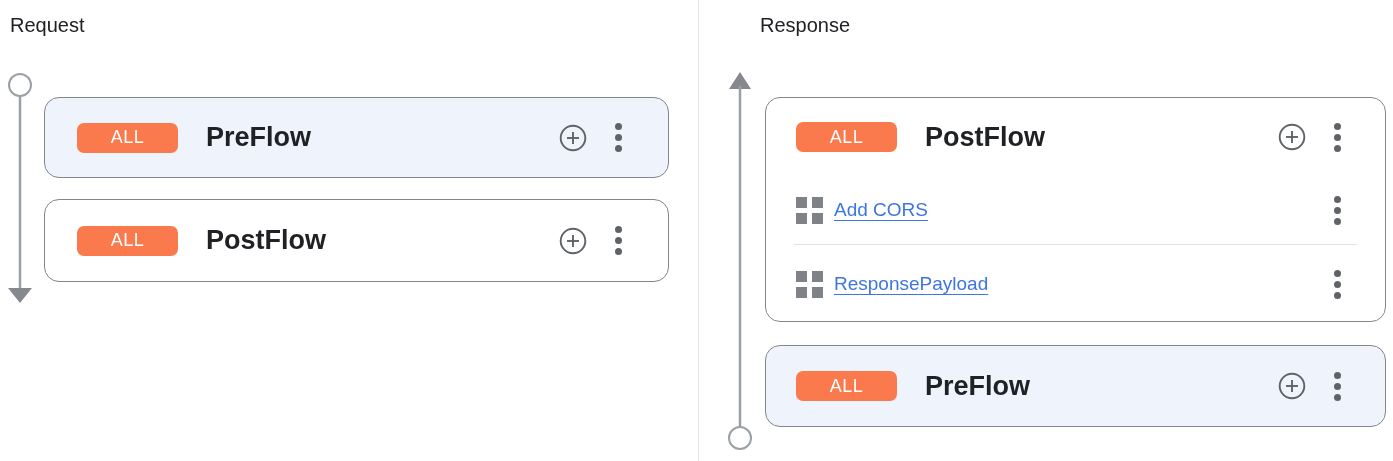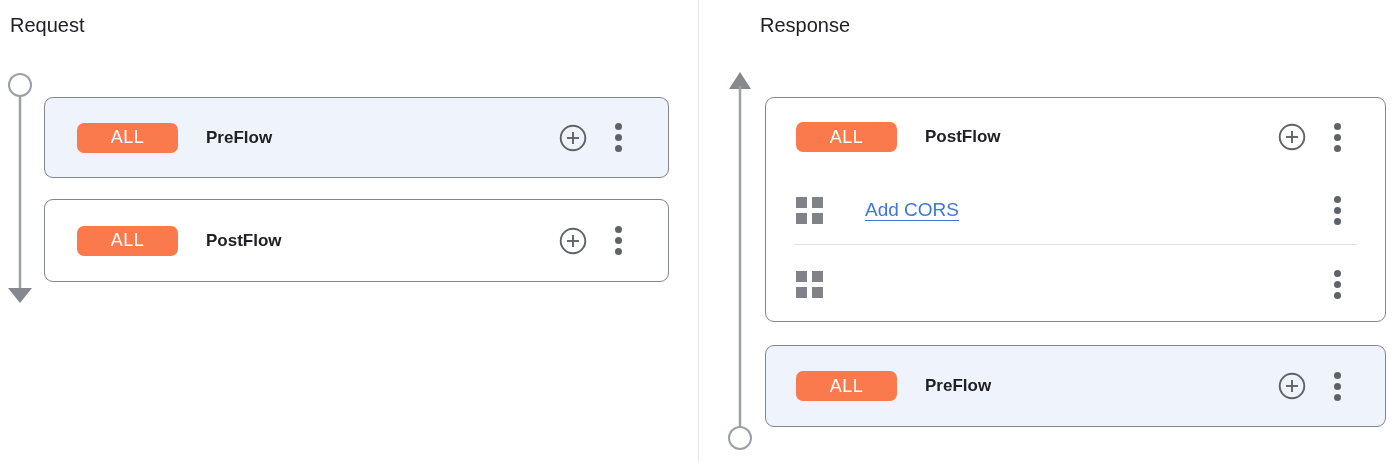--- a/index.html
+++ b/index.html
@@ -10,48 +10,48 @@
   .panel-divider { position:absolute; left:698px; top:0; width:1px; height:461px; background:#e3e5e8; }
 
   .panel-title { position:absolute; font-size:20px; font-weight:400; color:#202124; }
   .request-title  { left:10px;  top:14px; }
   .response-title { left:728px; top:14px;margin-left:32px; }
 
   .timeline { position:absolute; }
   .tl-left  { left:4px;   top:70px; }
   .tl-right { left:724px; top:70px; }
 
-  .card { position:absolute; background:#ffffff; border:1px solid #80868b; border-radius:9px; }
+  .card { position:absolute; background:#ffffff; border:1px solid #80868b; border-radius:15px; }
   .card.selected { background:#eef3fc; }
   #req-preflow   { left:44px;  top:97px;  width:625px; height:81px; }
   #req-postflow  { left:44px;  top:199px; width:625px; height:83px; }
   #resp-postflow { left:765px; top:97px;  width:621px; height:225px; }
   #resp-preflow  { left:765px; top:345px; width:621px; height:82px; }
 
   .flow-row { display:flex; align-items:center; height:100%; padding:0 46px 0 32px; }
   .resp-head { display:flex; align-items:center; height:78px; padding:0 44px 0 30px; }
   .policy-row { display:flex; align-items:center; padding:0 44px 0 30px; }
   .policy-row.r1 { height:68px; }
   .policy-row.r2 { height:78px; }
   .row-divider { height:1px; background:#e0e0e0; margin:0 28px; }
 
   .badge { min-width:101px; height:30px; border-radius:7px; background:#fb7a4d; color:#fff;
     display:flex; align-items:center; justify-content:center; font-size:18px; letter-spacing:.5px; }
-  .flow-name { margin-left:28px; font-size:17px; font-weight:700; color:#202124; }
+  .flow-name { margin-left:28px; font-size:27px; font-weight:700; color:#202124; }
   .spacer { flex:1; }
 
   .plus-icon { width:28px; height:28px; margin-right:27px; flex:0 0 auto; cursor:pointer; }
   .kebab { width:8px; display:flex; flex-direction:column; gap:4px; align-items:center; cursor:pointer; }
   .kebab i { width:7px; height:7px; border-radius:50%; background:#5f6368; display:block; }
 
   .grid-icon { width:27px; height:27px; display:grid; grid-template-columns:11px 11px;
     grid-template-rows:11px 11px; gap:5px; flex:0 0 auto; cursor:grab; }
   .grid-icon i { background:#7f8388; display:block; }
 
-  .policy-link { margin-left:42px; font-size:19px; color:#3e76e0; text-decoration:underline;
+  .policy-link { margin-left:11px; font-size:19px; color:#3e76e0; text-decoration:underline;
     text-underline-offset:4px; cursor:pointer; }
 </style>
 </head>
 <body>
 
 <div class="screen">
 
   <div class="panel-divider"></div>
 
   <h2 class="panel-title request-title">Request</h2>
@@ -141,20 +141,21 @@
 
     <div class="row-divider"></div>
 
     <div class="policy-row r2">
       <span class="grid-icon">
           <i></i>
           <i></i>
           <i></i>
           <i></i>
         </span>
+      <a class="policy-link">ResponsePayload</a>
       <span class="spacer"></span>
       <span class="kebab">
           <i></i>
           <i></i>
           <i></i>
         </span>
     </div>
   </div>
 
   <div class="card selected" id="resp-preflow">

